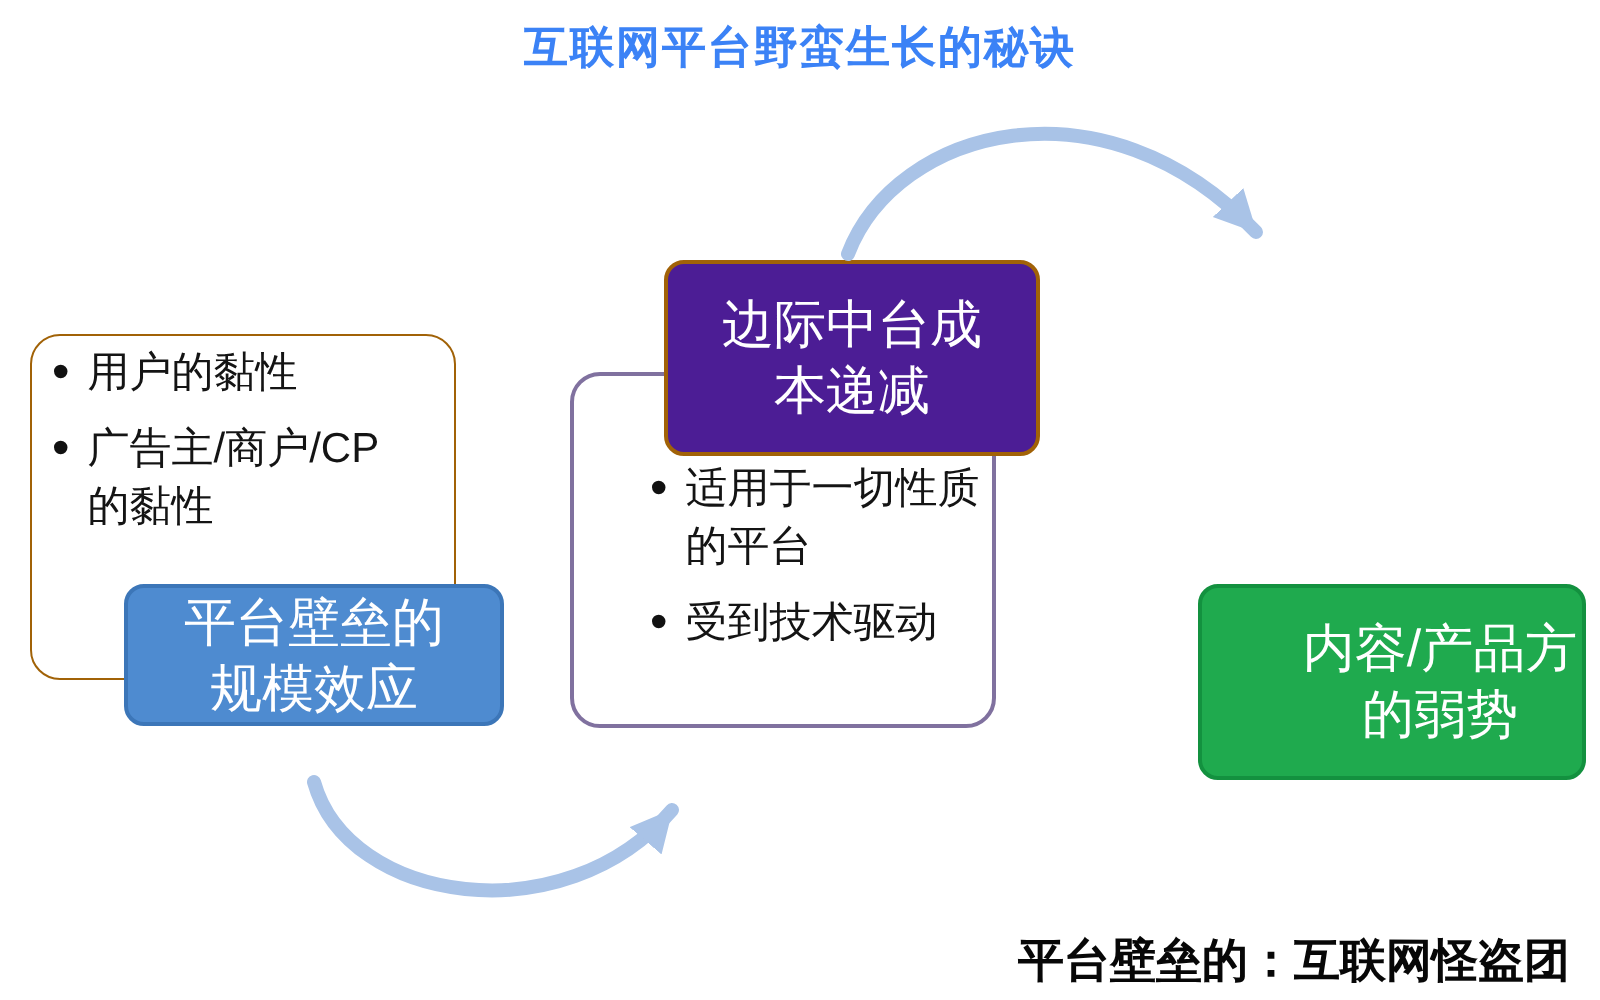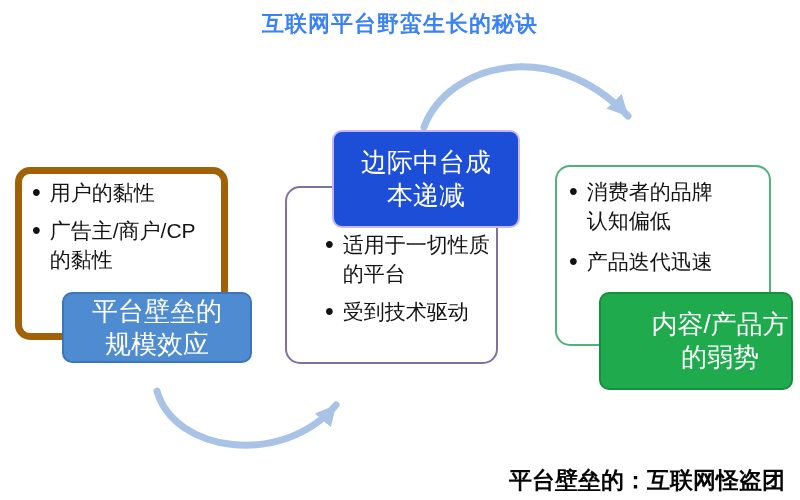--- a/index.html
+++ b/index.html
@@ -21,21 +21,21 @@
     font-size: 22px;
     color: #3b82f6;
     letter-spacing: 1px;
   }
   .bubble {
     position: absolute;
     background: #ffffff;
     border-radius: 15px;
     box-sizing: border-box;
   }
-  .bubble-left   { left: 15px;  top: 167px; width: 213px; height: 173px; border: 7px solid #a16207; }
+  .bubble-left   { left: 15px;  top: 167px; width: 213px; height: 173px; border: 1px solid #a16207; }
   .bubble-middle { left: 285px; top: 186px; width: 213px; height: 178px; border: 2px solid #80719F; }
   .bubble-right  { left: 555px; top: 165px; width: 216px; height: 181px; border: 2px solid #4FB277; }
 
   ul.bullets {
     list-style: none;
     margin: 0;
     padding: 4px 6px 0 10px;
     font-size: 21px;
     line-height: 29px;
     color: #141414;
@@ -61,21 +61,21 @@
     justify-content: center;
     text-align: center;
     white-space: pre-line;
     color: #ffffff;
     font-size: 26px;
     line-height: 33px;
     border-radius: 10px;
     box-sizing: border-box;
   }
   .label-blue   { left: 62px;  top: 292px; width: 190px; height: 71px; background: #4E8BD0; border: 2px solid #3C76B8; }
-  .label-purple { left: 332px; top: 130px; width: 188px; height: 98px; background: #1d4ed8; border: 2px solid #c4b5fd; }
+  .label-purple { left: 332px; top: 130px; width: 188px; height: 98px; background: #4c1d95; border: 2px solid #a16207; }
   .label-green  { left: 599px; top: 292px; width: 194px; height: 98px; background: #1FAA4E; border: 2px solid #13913F; padding-left: 48px; }
 
   .arrows {
     position: absolute;
     left: 0; top: 0;
     width: 800px; height: 500px;
     pointer-events: none;
   }
   .source {
     position: absolute;
@@ -111,31 +111,20 @@
       <li>
         <span class="li-text">适用于一切性质
 的平台</span>
       </li>
       <li>
         <span class="li-text">受到技术驱动</span>
       </li>
     </ul>
   </div>
 
-  <div class="bubble bubble-right">
-    <ul class="bullets">
-      <li>
-        <span class="li-text">消费者的品牌
-认知偏低</span>
-      </li>
-      <li>
-        <span class="li-text">产品迭代迅速</span>
-      </li>
-    </ul>
-  </div>
 
   <div class="label label-blue">平台壁垒的
 规模效应</div>
   <div class="label label-purple">边际中台成
 本递减</div>
   <div class="label label-green">内容/产品方
 的弱势</div>
 
   <svg class="arrows" viewBox="0 0 800 500" xmlns="http://www.w3.org/2000/svg">
     <defs>

